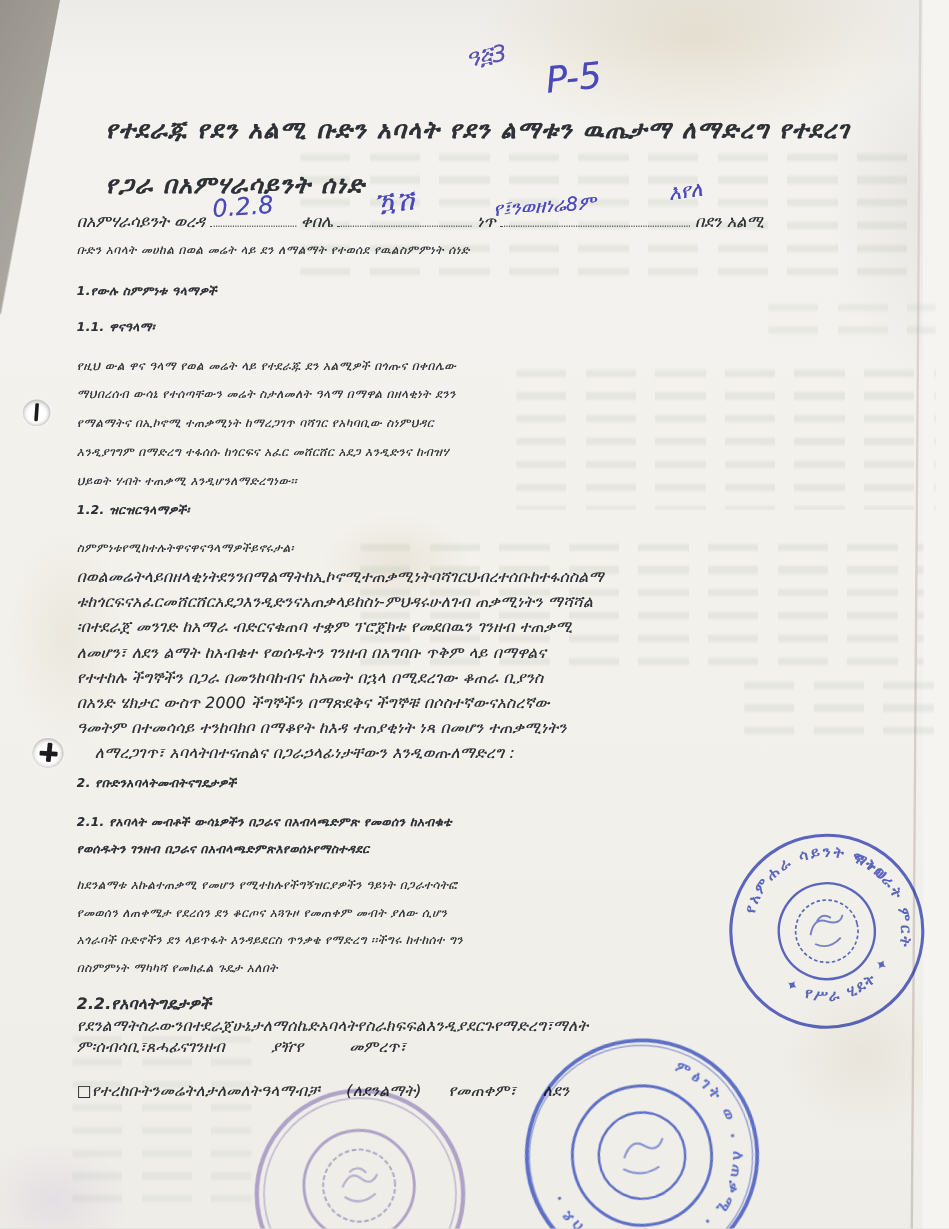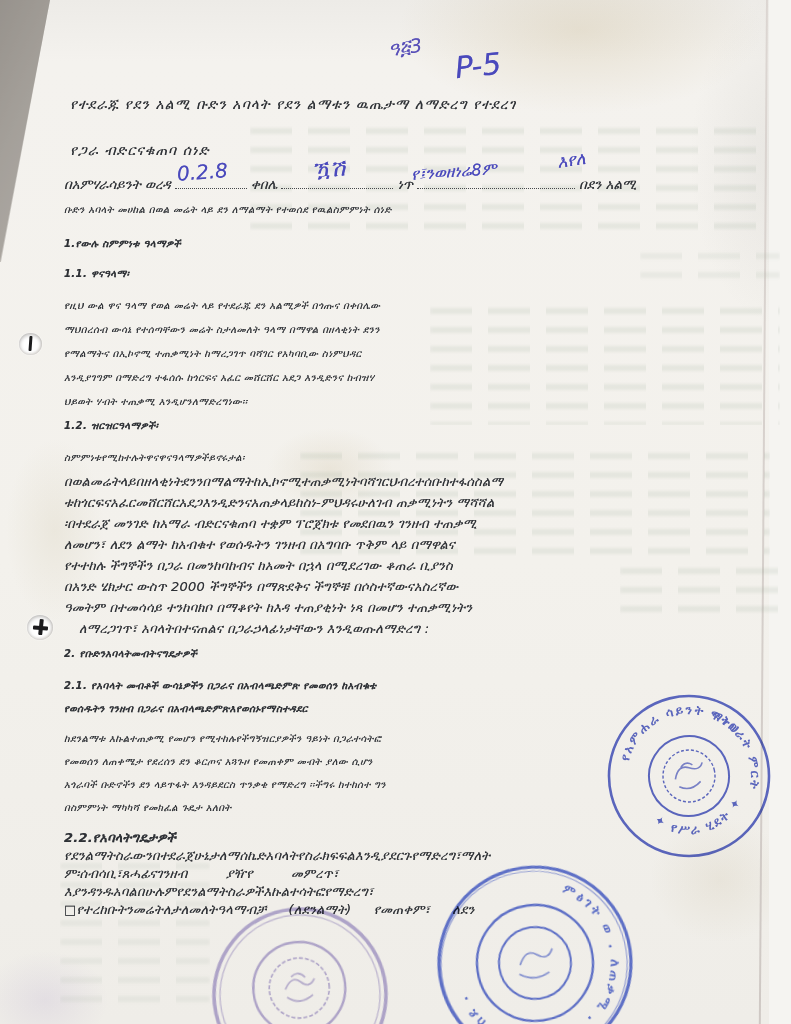--- a/index.html
+++ b/index.html
@@ -32,21 +32,21 @@
   .hole .mark{position:absolute;background:#1c1c1e;border-radius:1px;}
   
   .ghost{position:absolute;z-index:1;opacity:.5;filter:blur(1.4px);
     background:repeating-linear-gradient(180deg,transparent 0 13px,rgba(148,164,146,.30) 13px 19px);
     -webkit-mask-image:repeating-linear-gradient(90deg,#000 0 42px,transparent 42px 58px);
     mask-image:repeating-linear-gradient(90deg,#000 0 42px,transparent 42px 58px);}
   
   .ln{position:absolute;left:64px;width:673px;white-space:nowrap;
     font-size:10px;font-style:italic;color:#2e3136;z-index:2;
     text-shadow:0 0 .5px rgba(40,42,46,.55);letter-spacing:.4px;}
-  .ttl{left:70px;font-size:14px;font-weight:400;letter-spacing:1.1px;}
+  .ttl{left:88px;font-size:20px;font-weight:700;letter-spacing:1.1px;}
   .hd{font-weight:700;}
   .hd2{font-weight:600;}
   .tight{font-size:13px;letter-spacing:.2px;}
   .sp-wide{word-spacing:34px;}
   .sp-mid{word-spacing:18px;}
   
   .intro-row{position:absolute;left:64px;top:176px;width:673px;display:flex;align-items:baseline;z-index:2;
     font-size:13.5px;font-style:italic;color:#2e3136;text-shadow:0 0 .5px rgba(40,42,46,.55);}
   .dotted{display:inline-block;border-bottom:1.6px dotted #46484c;position:relative;height:12px;}
   .hw{position:absolute;font-style:italic;color:#4a49bc;z-index:4;white-space:nowrap;
@@ -82,21 +82,21 @@
   </div>
   <div class="hole" style="left:27px;top:615px;width:26px;height:25px;">
     <div class="mark" style="left:12px;top:4px;width:3.5px;height:16px;transform:rotate(6deg);"></div>
     <div class="mark" style="left:6px;top:11px;width:15px;height:3.5px;transform:rotate(4deg);"></div>
   </div>
 
   <div class="hw" style="left:388px;top:36px;font-size:19px;transform:rotate(-9deg);color:#5a50b8;">ዓ፭3</div>
   <div class="hw" style="left:455px;top:48px;font-size:30px;transform:rotate(-6deg);font-weight:400;">P-5</div>
 
   <div class="ln ttl" style="top:96px;">የተደራጁ የደን አልሚ ቡድን አባላት የደን ልማቱን ዉጤታማ ለማድረግ የተደረገ</div>
-  <div class="ln ttl" style="top:142px;">የጋራ ብድርናቁጠባ ሰነድ</div>
+  <div class="ln ttl" style="top:142px;">የጋራ በአምሃራሳይንት ሰነድ</div>
 
   <div class="intro-row">
     <span>በአምሃራሳይንት ወረዳ</span>
     <span class="dotted" style="width:72px;margin:0 4px;">
       <span class="hw" style="left:2px;top:-16px;font-size:20px;transform:rotate(-4deg);">0.2.8</span>
     </span>
     <span>ቀበሌ</span>
     <span class="dotted" style="width:112px;margin:0 4px;">
       <span class="hw" style="left:30px;top:-20px;font-size:23px;transform:rotate(-5deg);">ዃሽ</span>
     </span>
@@ -134,21 +134,20 @@
   <div class="ln hd2" style="top:703px;">የወሰዱትን ገንዘብ በጋራና በአብላጫድምጽእየወሰኑየማስተዳደር</div>
 
   <div class="ln" style="top:733px;">ከደንልማቱ እኩልተጠቃሚ የመሆን የሚተከሉየችግኝዝርያዎችን ዓይነት በጋራተሳትፎ</div>
   <div class="ln" style="top:756px;">የመወሰን ለጠቀሜታ የደረሰን ደን ቆርጦና አጓጉዞ የመጠቀም መብት ያለው ሲሆን</div>
   <div class="ln" style="top:779px;">አጎራባች ቡድኖችን ደን ላይጥፋት እንዳይደርስ ጥንቃቄ የማድረግ ፡፡ችግሩ ከተከሰተ ግን</div>
   <div class="ln" style="top:802px;">በስምምነት ማካካሻ የመክፈል ጉዴታ አለበት</div>
 
   <div class="ln hd2 tight" style="top:830px;">2.2.የአባላትግዴታዎች</div>
   <div class="ln tight" style="top:848px;">የደንልማትስራውንበተደራጀሁኔታለማሰኬድአባላትየስራክፍፍልእንዲያደርጉየማድረግ፣ማለት</div>
   <div class="ln tight sp-wide" style="top:866px;">ም፡ሰብሳቢ፣ጸሓፊናገንዘብ ያዥየ መምረጥ፣</div>
-  <div class="ln tight" style="top:884px;">እያንዳንዱአባልበሁሉምየደንልማትስራዎችእኩልተሳትፎየማድረግ፣</div>
   <div class="ln tight sp-mid" style="top:902px;">□የተረከቡትንመሬትለታለመለትዓላማብቻ (ለደንልማት) የመጠቀም፣ ለደን</div>
 
   <svg class="stamp stampA" width="176" height="176" viewBox="0 0 176 176">
     <defs>
       <path id="arcTopA" d="M 26 88 A 62 62 0 0 1 150 88"></path>
       <path id="arcBotA" d="M 30 88 A 58 58 0 0 0 146 88"></path>
     </defs>
     <circle cx="88" cy="88" r="80" fill="none" stroke="#4352c4" stroke-width="2.6"></circle>
     <circle cx="88" cy="88" r="40" fill="none" stroke="#4352c4" stroke-width="2"></circle>
     <circle cx="88" cy="88" r="26" fill="none" stroke="#4352c4" stroke-width="1.4" stroke-dasharray="3 2"></circle>

